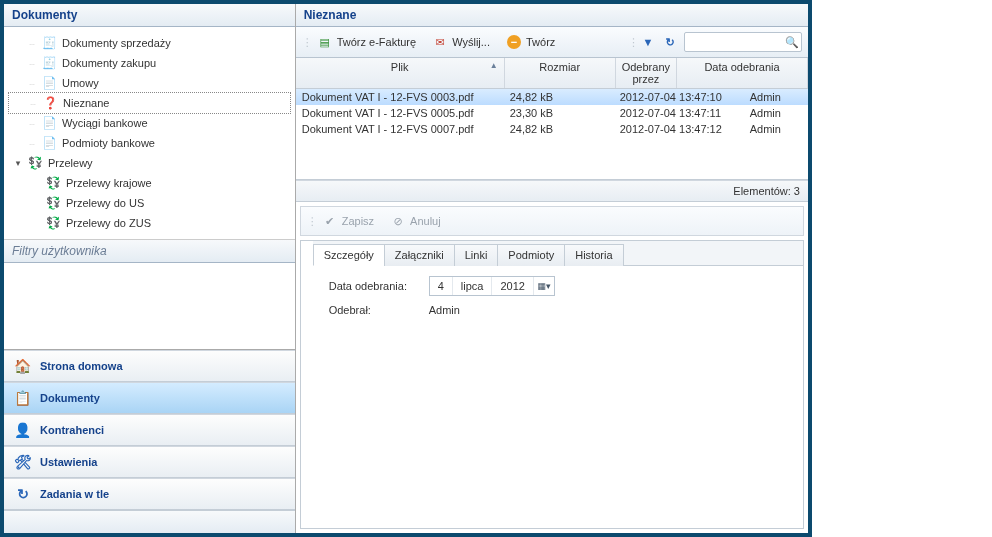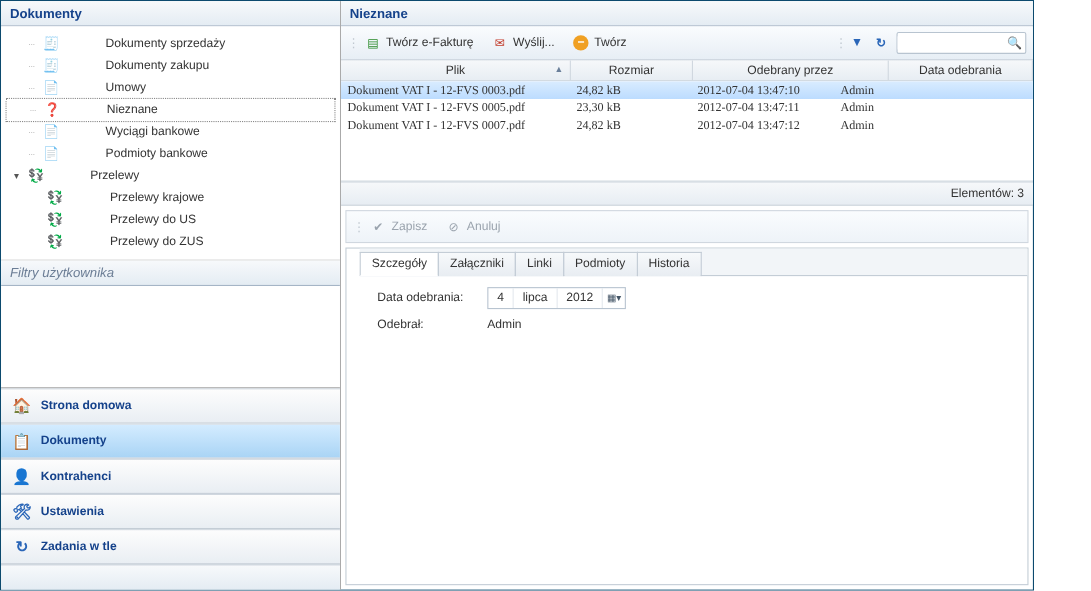--- a/index.html
+++ b/index.html
@@ -1,28 +1,28 @@
 <!DOCTYPE html>
 <html><head>
 <meta charset="utf-8">
 <style>
   html,body{margin:0;padding:0;font-family:Tahoma,Verdana,sans-serif;font-size:11px;color:#333;background:#fff;}
-  .app{display:flex;width:940px;height:537px;border:1px solid #0c4a6e;box-sizing:border-box;}
+  .app{display:flex;width:812px;height:537px;border:4px solid #0c4a6e;box-sizing:border-box;}
   
   .left{width:308px;display:flex;flex-direction:column;border-right:1px solid #aaa;}
   .panel-header{background:linear-gradient(#f7f9fb,#e4ecf3);border-bottom:1px solid #a5b5c6;padding:4px 8px;font-weight:bold;color:#15428b;font-size:12px;}
   .tree{flex:0 0 auto;padding:6px 4px 6px 4px;border-bottom:1px solid #ccc;background:#fff;overflow:auto;}
   .tree-row{display:flex;align-items:center;height:20px;padding-left:18px;gap:4px;cursor:pointer;}
   .tree-row.child{padding-left:38px;}
   .tree-row.selected{background:#fff;border:1px dotted #888;margin:-1px 0;}
   .tree-row.expandable{padding-left:4px;}
   .tree-exp{width:12px;height:12px;display:flex;align-items:center;justify-content:center;font-size:9px;color:#555;}
   .tree-dot{width:12px;display:flex;justify-content:center;color:#888;font-size:6px;}
   .tree-icon{width:16px;height:16px;display:flex;align-items:center;justify-content:center;font-size:12px;}
-  .tree-label{white-space:nowrap;margin-left:37px;}
+  .tree-label{white-space:nowrap;}
   .filters{flex:1;background:#fff;}
   .filters .panel-header{font-style:italic;font-weight:normal;color:#6b7d95;}
   .nav-bottom{border-top:1px solid #aaa;}
   .nav-item{display:flex;align-items:center;gap:8px;height:30px;padding:0 10px;background:linear-gradient(#fdfdfd,#e9eef3);border-top:1px solid #d0d7df;border-bottom:1px solid #c4cdd6;font-weight:bold;color:#15428b;cursor:pointer;}
   .nav-item.active{background:linear-gradient(#d4ecff,#a9d4f5);}
   .nav-footer{height:22px;background:linear-gradient(#f7f9fb,#e4ecf3);border-top:1px solid #c4cdd6;}
   .nav-icon{width:18px;height:18px;display:flex;align-items:center;justify-content:center;font-size:14px;}
   
   .right{flex:1;display:flex;flex-direction:column;}
   .toolbar{display:flex;align-items:center;background:linear-gradient(#fafcfe,#e7eef5);border-bottom:1px solid #b8c4d0;padding:2px 6px;gap:2px;height:26px;}
@@ -32,21 +32,21 @@
   .toolbar .right-tools{margin-left:auto;display:flex;align-items:center;gap:6px;}
   .search-box{display:flex;align-items:center;border:1px solid #b8c4d0;background:#fff;border-radius:2px;height:18px;}
   .search-box input{border:none;outline:none;font-size:11px;width:90px;padding:0 4px;}
   .search-ico{width:18px;display:flex;justify-content:center;color:#3a77b4;}
   
   .grid{display:flex;flex-direction:column;border-bottom:1px solid #c4cdd6;}
   .grid-head{display:flex;background:linear-gradient(#f6f8fa,#e7edf3);border-bottom:1px solid #c4cdd6;}
   .gh{padding:3px 6px;border-right:1px solid #d0d7df;color:#333;position:relative;text-align:center;}
   .gh .sort{position:absolute;right:6px;top:3px;font-size:8px;color:#6a7f9a;}
   .grid-body{background:#fff;min-height:90px;}
-  .gr{display:flex;font-family:Liberation Serif, serif;}
+  .gr{display:flex;}
   .gc{padding:2px 6px;white-space:nowrap;overflow:hidden;text-overflow:ellipsis;}
   .gr.sel{background:linear-gradient(#d9ecff,#bcdcff);}
   .c1{width:196px;} .c2{width:98px;} .c3{width:118px;} .c4{flex:1;}
   .grid-footer{background:linear-gradient(#f6f8fa,#e7edf3);border-top:1px solid #d0d7df;border-bottom:1px solid #c4cdd6;padding:2px 8px;text-align:right;color:#333;height:16px;line-height:16px;}
   
   .details{flex:1;display:flex;flex-direction:column;padding:4px;gap:4px;}
   .detail-toolbar{display:flex;align-items:center;background:linear-gradient(#fafcfe,#eef3f8);border:1px solid #d0d7df;padding:2px 6px;gap:2px;height:24px;}
   .disabled{color:#9aa3ad !important;cursor:default;}
   .tabs-wrap{flex:1;border:1px solid #c4cdd6;background:#fff;display:flex;flex-direction:column;}
   .tabs{display:flex;border-bottom:1px solid #c4cdd6;background:#f2f5f8;margin-left:12px;}

